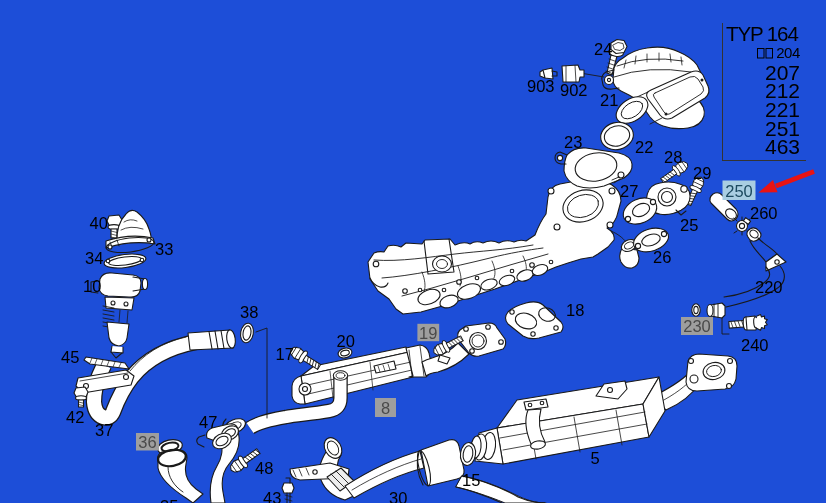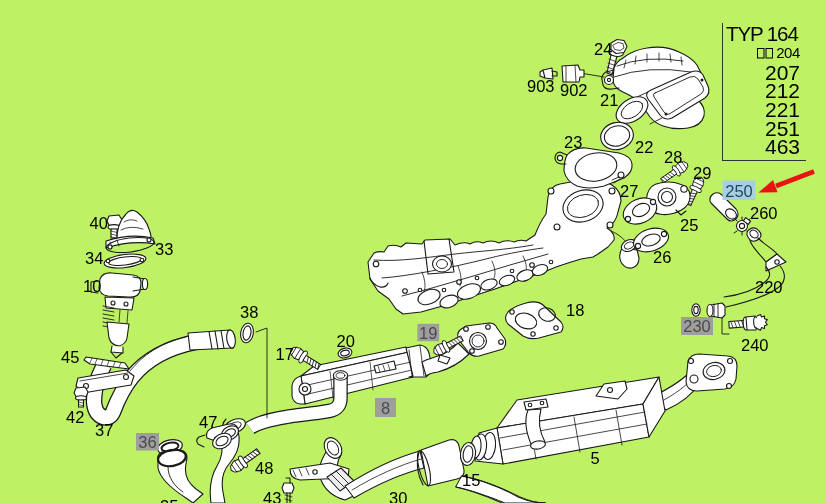--- a/index.html
+++ b/index.html
@@ -1,16 +1,16 @@
 <!DOCTYPE html>
 <html><head>
 <meta charset="utf-8">
 <style>
 html,body{margin:0;padding:0;background:#fff;}
-#stage{position:relative;width:826px;height:503px;overflow:hidden;background:#bef264;
+#stage{position:relative;width:826px;height:503px;overflow:hidden;background:#1d4ed8;
 font-family:"Liberation Sans",sans-serif;}
 svg{position:absolute;left:0;top:0;}
 </style>
 </head>
 <body>
 <div id="stage">
 <svg width="826" height="503" viewBox="0 0 826 503">
 <defs>
 <g id="bolt">
 

